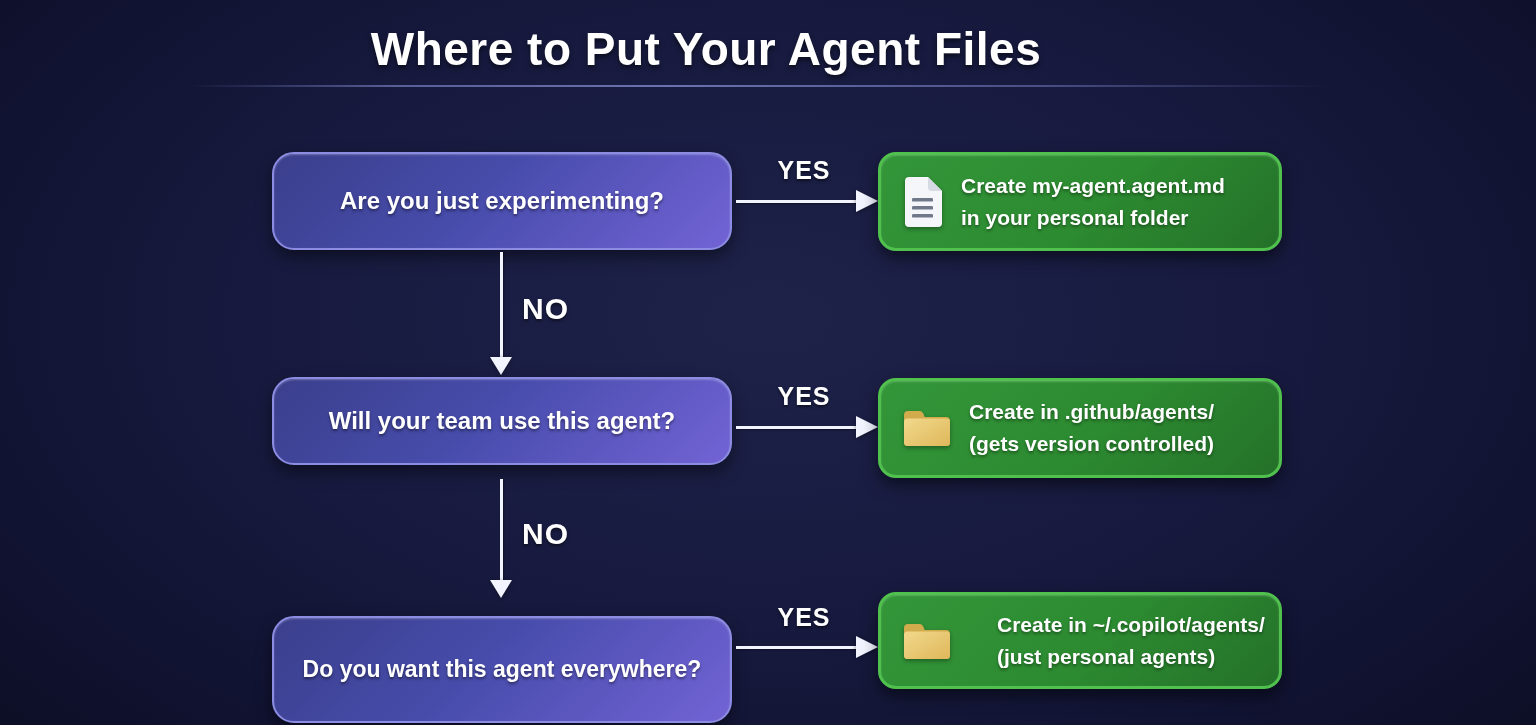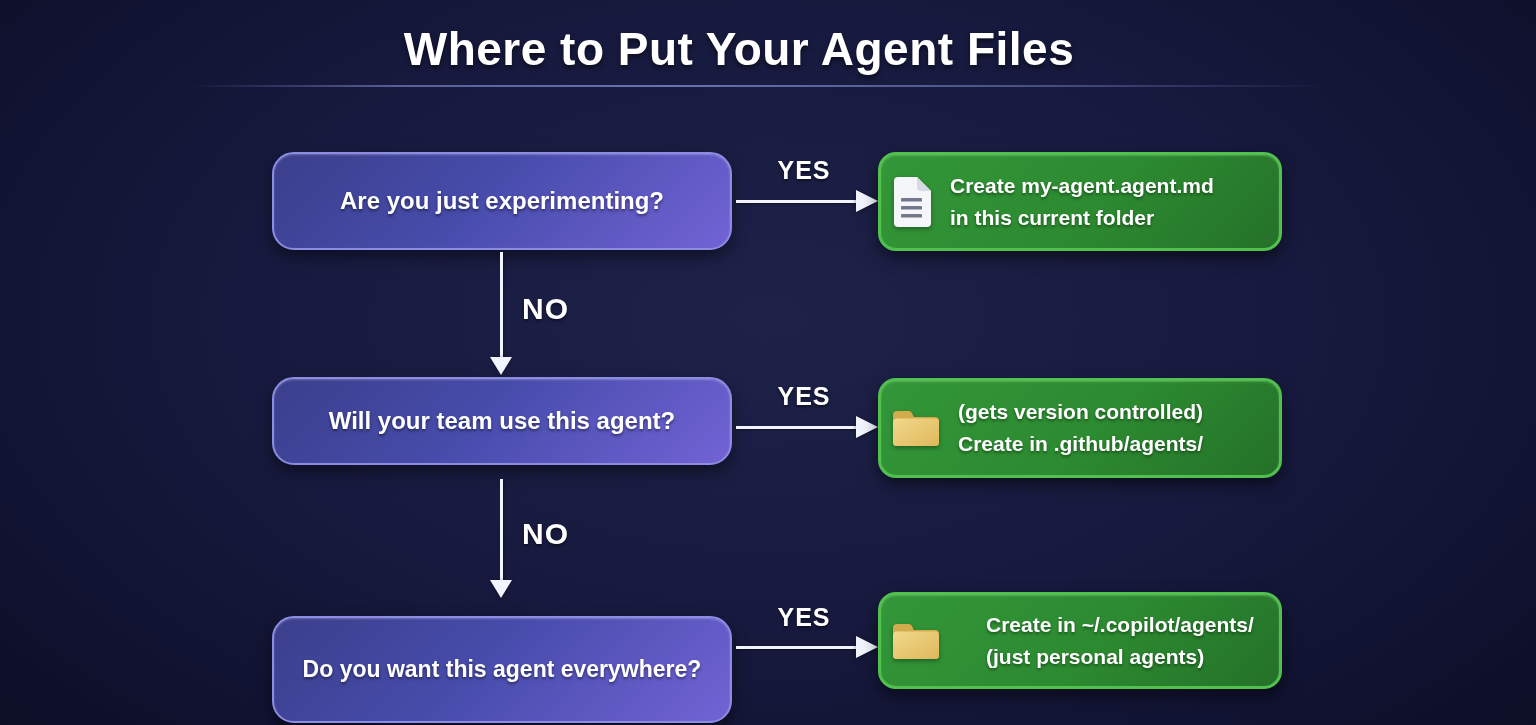--- a/index.html
+++ b/index.html
@@ -9,21 +9,20 @@
     overflow:hidden;
     font-family:"Liberation Sans", sans-serif;
     background:
       radial-gradient(1100px 640px at 50% 44%, #1e2249 0%, #171a3e 48%, #101230 78%, #0c0e23 100%);
   }
   .title{
     position:absolute;top:22px;left:0;width:1412px;
     margin:0;text-align:center;
     color:#ffffff;font-size:46px;font-weight:bold;letter-spacing:0.5px;
     text-shadow:0 3px 5px rgba(0,0,0,0.55);
-    padding-left:33px;
   }
   .divider{
     position:absolute;top:85px;left:190px;width:1140px;height:2px;
     background:linear-gradient(90deg, rgba(130,142,215,0) 0%, rgba(140,152,225,0.55) 18%, rgba(150,160,235,0.65) 42%, rgba(130,142,215,0.45) 75%, rgba(130,142,215,0) 100%);
   }
   .qbox{
     position:absolute;left:272px;width:460px;
     box-sizing:border-box;
     border-radius:22px;
     border:2px solid #8b8ce2;
@@ -34,21 +33,21 @@
     text-shadow:0 2px 3px rgba(0,0,0,0.45);
   }
   .rbox{
     position:absolute;left:878px;width:404px;
     box-sizing:border-box;
     border-radius:18px;
     border:3px solid #50c14d;
     background:linear-gradient(135deg, #339639 0%, #2c8a30 55%, #247129 100%);
     box-shadow:0 7px 16px rgba(0,0,0,0.5), inset 0 1px 2px rgba(255,255,255,0.22);
     display:flex;align-items:center;
-    padding-left:9px;gap:16px;
+    padding-left:20px;gap:16px;
     color:#ffffff;font-size:21px;font-weight:bold;
     text-shadow:0 2px 3px rgba(0,0,0,0.4);
   }
   .rtext{line-height:32px;}
   .yes-arrow{position:absolute;left:736px;width:142px;}
   .yes-label{
     position:absolute;top:4px;left:16px;right:22px;text-align:center;
     color:#ffffff;font-size:25px;font-weight:bold;letter-spacing:1px;
     text-shadow:0 2px 3px rgba(0,0,0,0.5);
   }
@@ -101,21 +100,21 @@
   <div class="rbox" style="top:152px;height:99px;">
     <svg class="icon" width="44" height="54" viewBox="0 0 44 54">
       <path d="M4 6 a4 4 0 0 1 4 -4 h19 l14 14 v32 a4 4 0 0 1 -4 4 H8 a4 4 0 0 1 -4 -4 z" fill="#f5f6f9"></path>
       <path d="M27 2 l14 14 h-10.5 a3.5 3.5 0 0 1 -3.5 -3.5 z" fill="#d6dae3"></path>
       <rect x="11" y="23" width="21" height="3.6" rx="1.2" fill="#70788a"></rect>
       <rect x="11" y="31" width="21" height="3.6" rx="1.2" fill="#70788a"></rect>
       <rect x="11" y="39" width="21" height="3.6" rx="1.2" fill="#70788a"></rect>
     </svg>
     <div class="rtext">
       <div>Create my-agent.agent.md</div>
-      <div>in this current folder</div>
+      <div>in your personal folder</div>
     </div>
   </div>
 
   <div class="no-arrow" style="top:252px;height:123px;">
     <div class="vline" style="height:106px;"></div>
     <div class="tri-down" style="top:105px;"></div>
     <span class="no-label" style="top:40px;">NO</span>
   </div>
 
   <div class="qbox" style="top:377px;height:88px;">
@@ -131,22 +130,22 @@
       <defs>
         <linearGradient id="fg1" x1="0" y1="0" x2="1" y2="1">
           <stop offset="0" stop-color="#f1d98c"></stop>
           <stop offset="1" stop-color="#dfb75a"></stop>
         </linearGradient>
       </defs>
       <path d="M3 9 a4 4 0 0 1 4 -4 h11.5 a4 4 0 0 1 3.7 2.4 l1.6 3.6 H45 a4 4 0 0 1 4 4 v21 a4 4 0 0 1 -4 4 H7 a4 4 0 0 1 -4 -4 z" fill="#d2ab4d"></path>
       <rect x="3" y="12.5" width="46" height="27.5" rx="3.5" fill="url(#fg1)"></rect>
     </svg>
     <div class="rtext">
+      <div>Create in .github/agents/</div>
       <div>(gets version controlled)</div>
-      <div>Create in .github/agents/</div>
     </div>
   </div>
 
   <div class="no-arrow" style="top:479px;height:119px;">
     <div class="vline" style="height:102px;"></div>
     <div class="tri-down" style="top:101px;"></div>
     <span class="no-label" style="top:38px;">NO</span>
   </div>
 
   <div class="qbox" style="top:616px;height:107px;font-size:23px;">

